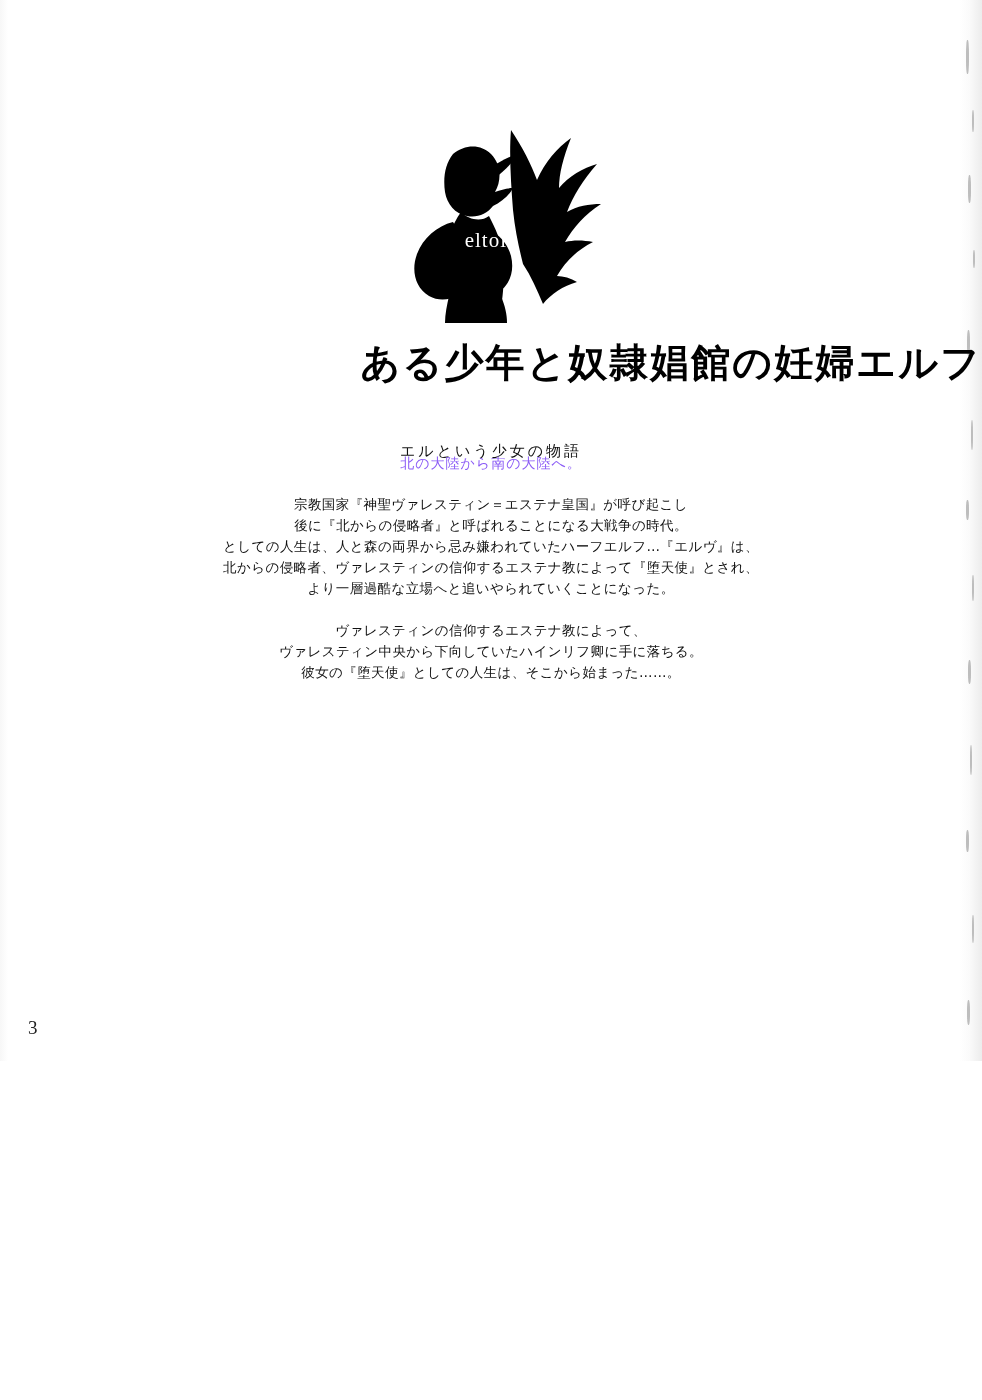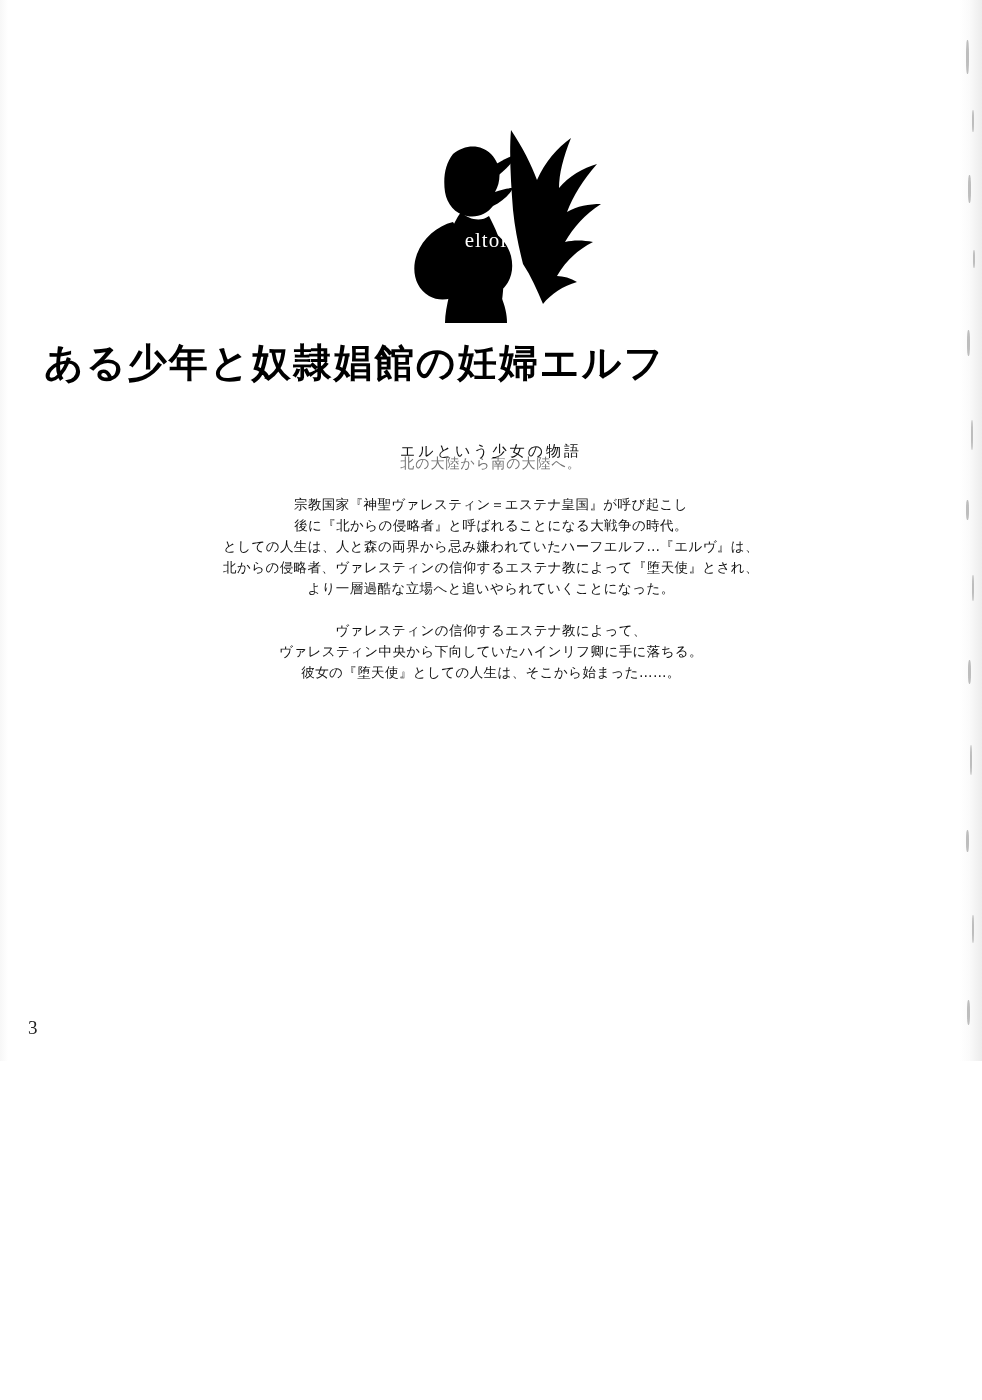--- a/index.html
+++ b/index.html
@@ -75,21 +75,21 @@
     letter-spacing: 1px;
     color: #ffffff;
   }
 
   
   .title-main {
     position: absolute;
     left: 0;
     right: 0;
     top: 336px;
-    text-align: left;
+    text-align: right;
     font-family: "DejaVu Sans", sans-serif;
     font-weight: bold;
     font-size: 39px;
     letter-spacing: 2px;
     color: #000000;
     white-space: nowrap;
     padding-left: 44px;
   }
   .title-sub {
     position: absolute;
@@ -107,21 +107,21 @@
   
   .lede {
     position: absolute;
     left: 0;
     right: 0;
     top: 455px;
     text-align: center;
     font-family: "DejaVu Sans", sans-serif;
     font-size: 14px;
     letter-spacing: 1px;
-    color: #737373;
+    color: #8b5cf6;
   }
   .para {
     position: absolute;
     left: 0;
     right: 0;
     text-align: center;
     font-family: "DejaVu Sans", sans-serif;
     font-size: 13.5px;
     line-height: 21px;
     letter-spacing: 0.4px;

